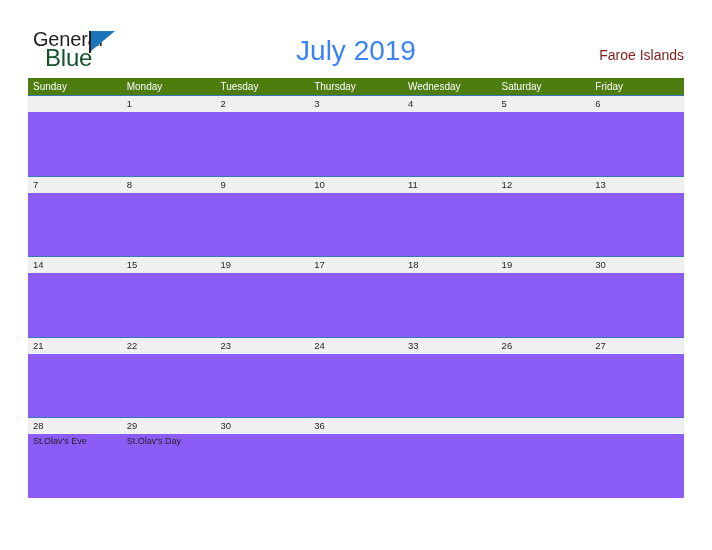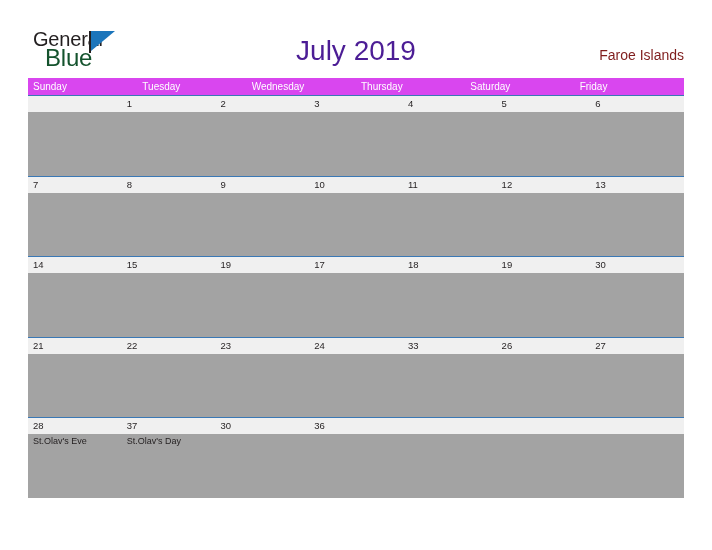--- a/index.html
+++ b/index.html
@@ -81,21 +81,21 @@
     border-right: 24px solid transparent;
   }
 
   .title {
     position: absolute;
     left: 0;
     top: 34px;
     width: 712px;
     text-align: center;
     font-size: 28px;
-    color: #4c1d95;
+    color: #3b82f6;
     font-weight: normal;
     line-height: 34px;
   }
 
   .location {
     position: absolute;
     right: 28px;
     top: 46px;
     font-size: 14px;
     color: #7f1d1d;
@@ -108,21 +108,21 @@
     position: absolute;
     left: 28px;
     top: 78px;
     width: 656px;
   }
 
   .dow-row {
     display: flex;
     width: 656px;
     height: 17px;
-    background: #d946ef;
+    background: #4d7c0f;
   }
   .dow-cell {
     flex: 1 1 0;
     font-size: 10px;
     color: #ffffff;
     line-height: 17px;
     padding-left: 5px;
     box-sizing: border-box;
     white-space: nowrap;
     overflow: hidden;
@@ -142,21 +142,21 @@
   .week-dates {
     display: flex;
     width: 656px;
     height: 16px;
     background: #f0f0f0;
   }
   .week-body {
     display: flex;
     width: 656px;
     height: 64px;
-    background: #a3a3a3;
+    background: #8b5cf6;
   }
 
   .date-cell {
     flex: 1 1 0;
     font-size: 9.5px;
     color: #231f20;
     line-height: 16px;
     padding-left: 5px;
     box-sizing: border-box;
     white-space: nowrap;
@@ -196,23 +196,24 @@
     <div class="title">July 2019</div>
 
     <div class="location">Faroe Islands</div>
 
   </div>
 
   <div class="calendar">
 
     <div class="dow-row">
       <div class="dow-cell">Sunday</div>
+      <div class="dow-cell">Monday</div>
       <div class="dow-cell">Tuesday</div>
+      <div class="dow-cell">Thursday</div>
       <div class="dow-cell">Wednesday</div>
-      <div class="dow-cell">Thursday</div>
       <div class="dow-cell">Saturday</div>
       <div class="dow-cell">Friday</div>
     </div>
 
     <div class="week">
       <div class="week-dates">
         <div class="date-cell"></div>
         <div class="date-cell">1</div>
         <div class="date-cell">2</div>
         <div class="date-cell">3</div>
@@ -346,21 +347,21 @@
           </div>
         <div class="body-cell">
             <div class="event"></div>
           </div>
       </div>
     </div>
 
     <div class="week">
       <div class="week-dates">
         <div class="date-cell">28</div>
-        <div class="date-cell">37</div>
+        <div class="date-cell">29</div>
         <div class="date-cell">30</div>
         <div class="date-cell">36</div>
         <div class="date-cell"></div>
         <div class="date-cell"></div>
         <div class="date-cell"></div>
       </div>
       <div class="week-body">
         <div class="body-cell">
             <div class="event">St.Olav's Eve</div>
           </div>

